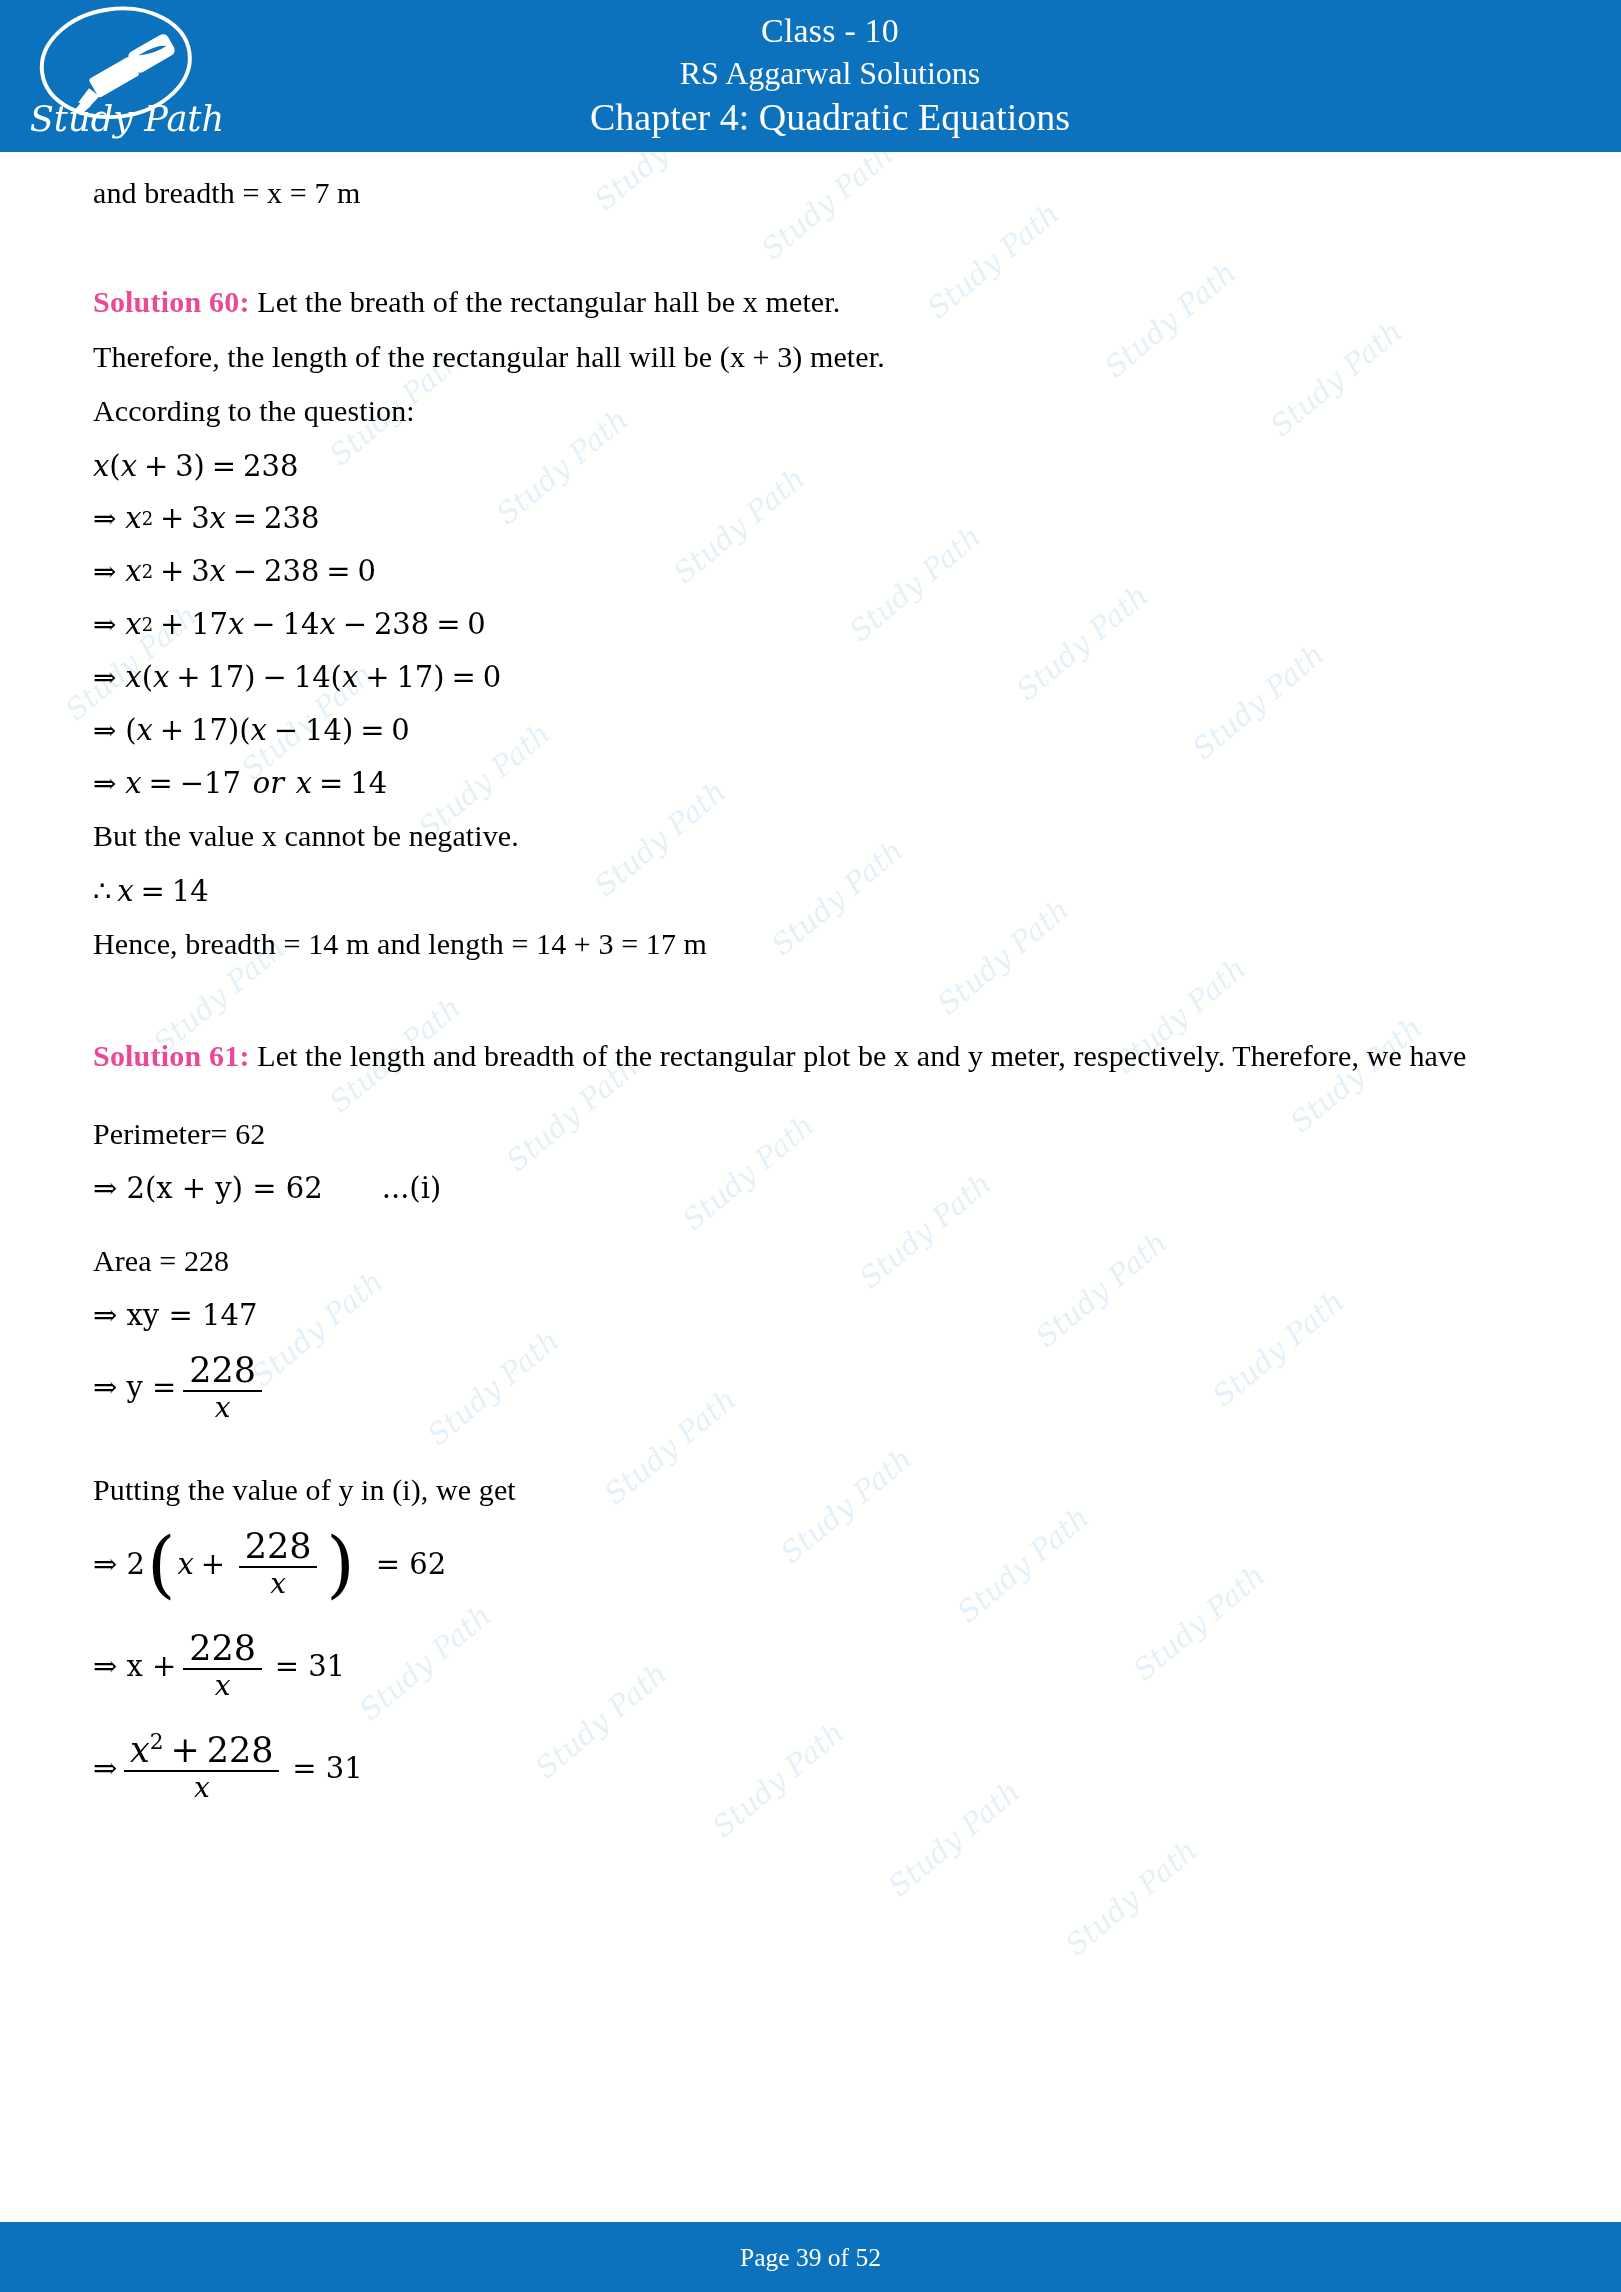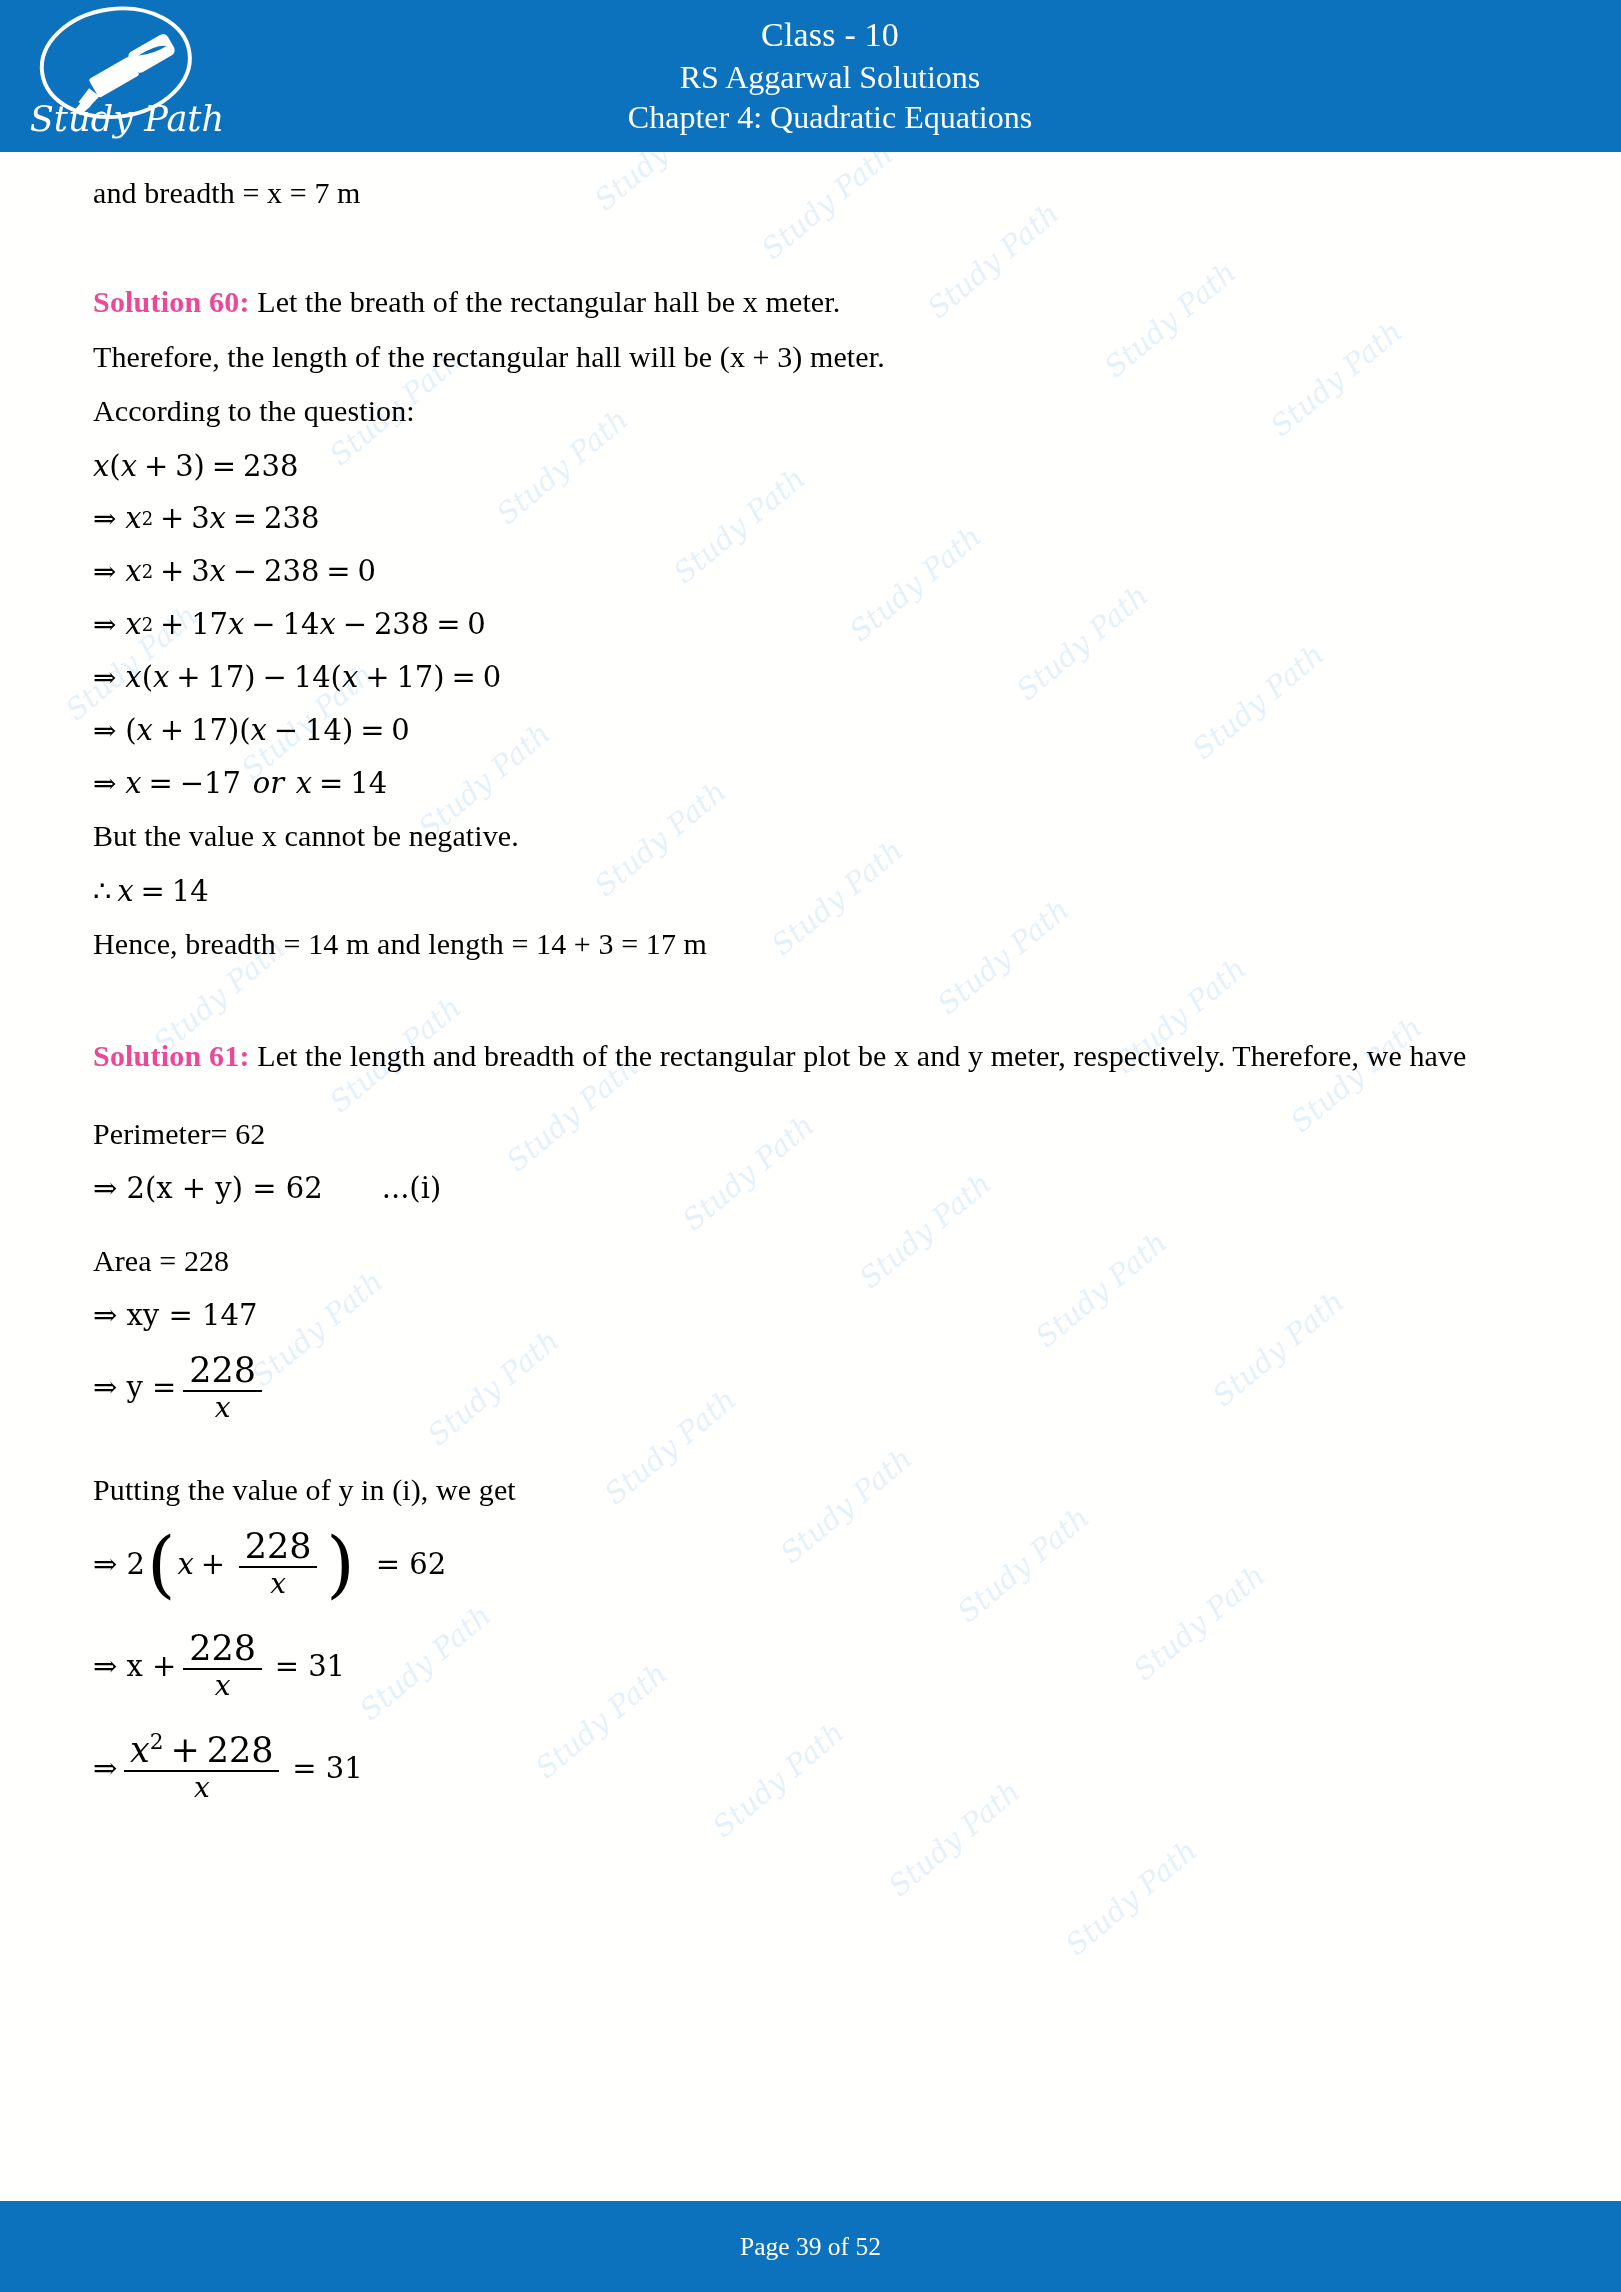--- a/index.html
+++ b/index.html
@@ -34,21 +34,21 @@
   .header-titles {
     text-align: center;
     color: #ffffff;
     line-height: 1.26;
     width: 100%;
     padding-left: 39px;
   }
   .header-titles div { white-space: nowrap; }
   .h-line1 { font-size: 34px; letter-spacing: 0.2px; }
   .h-line2 { font-size: 32px; }
-  .h-line3 { font-size: 32px; }
+  .h-line3 { font-size: 38px; }
 
   
   .content {
     position: relative;
     flex: 1 1 auto;
     padding: 25.5px 93px 0 93px;
     overflow: hidden;
   }
 
   .watermarks {
@@ -127,21 +127,21 @@
   .bigparen {
     font-size: 73px; line-height: .72;
     display: inline-block; vertical-align: middle;
     font-weight: 300; margin: 0 2px;
     position: relative; top: 1px;
   }
 
   
   .footer {
     flex: 0 0 auto;
-    height: 92px;
+    height: 71px;
     background: #0d72bd;
     color: #fff;
     display: flex; align-items: center; justify-content: center;
     font-size: 25.5px;
   }
 </style>
 </head>
 <body>
 
 <div class="page">

